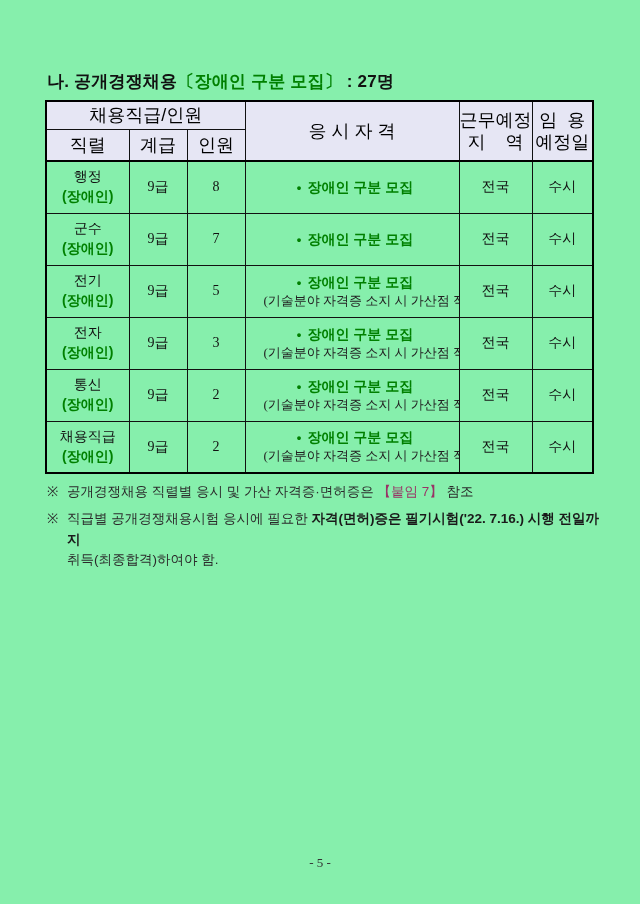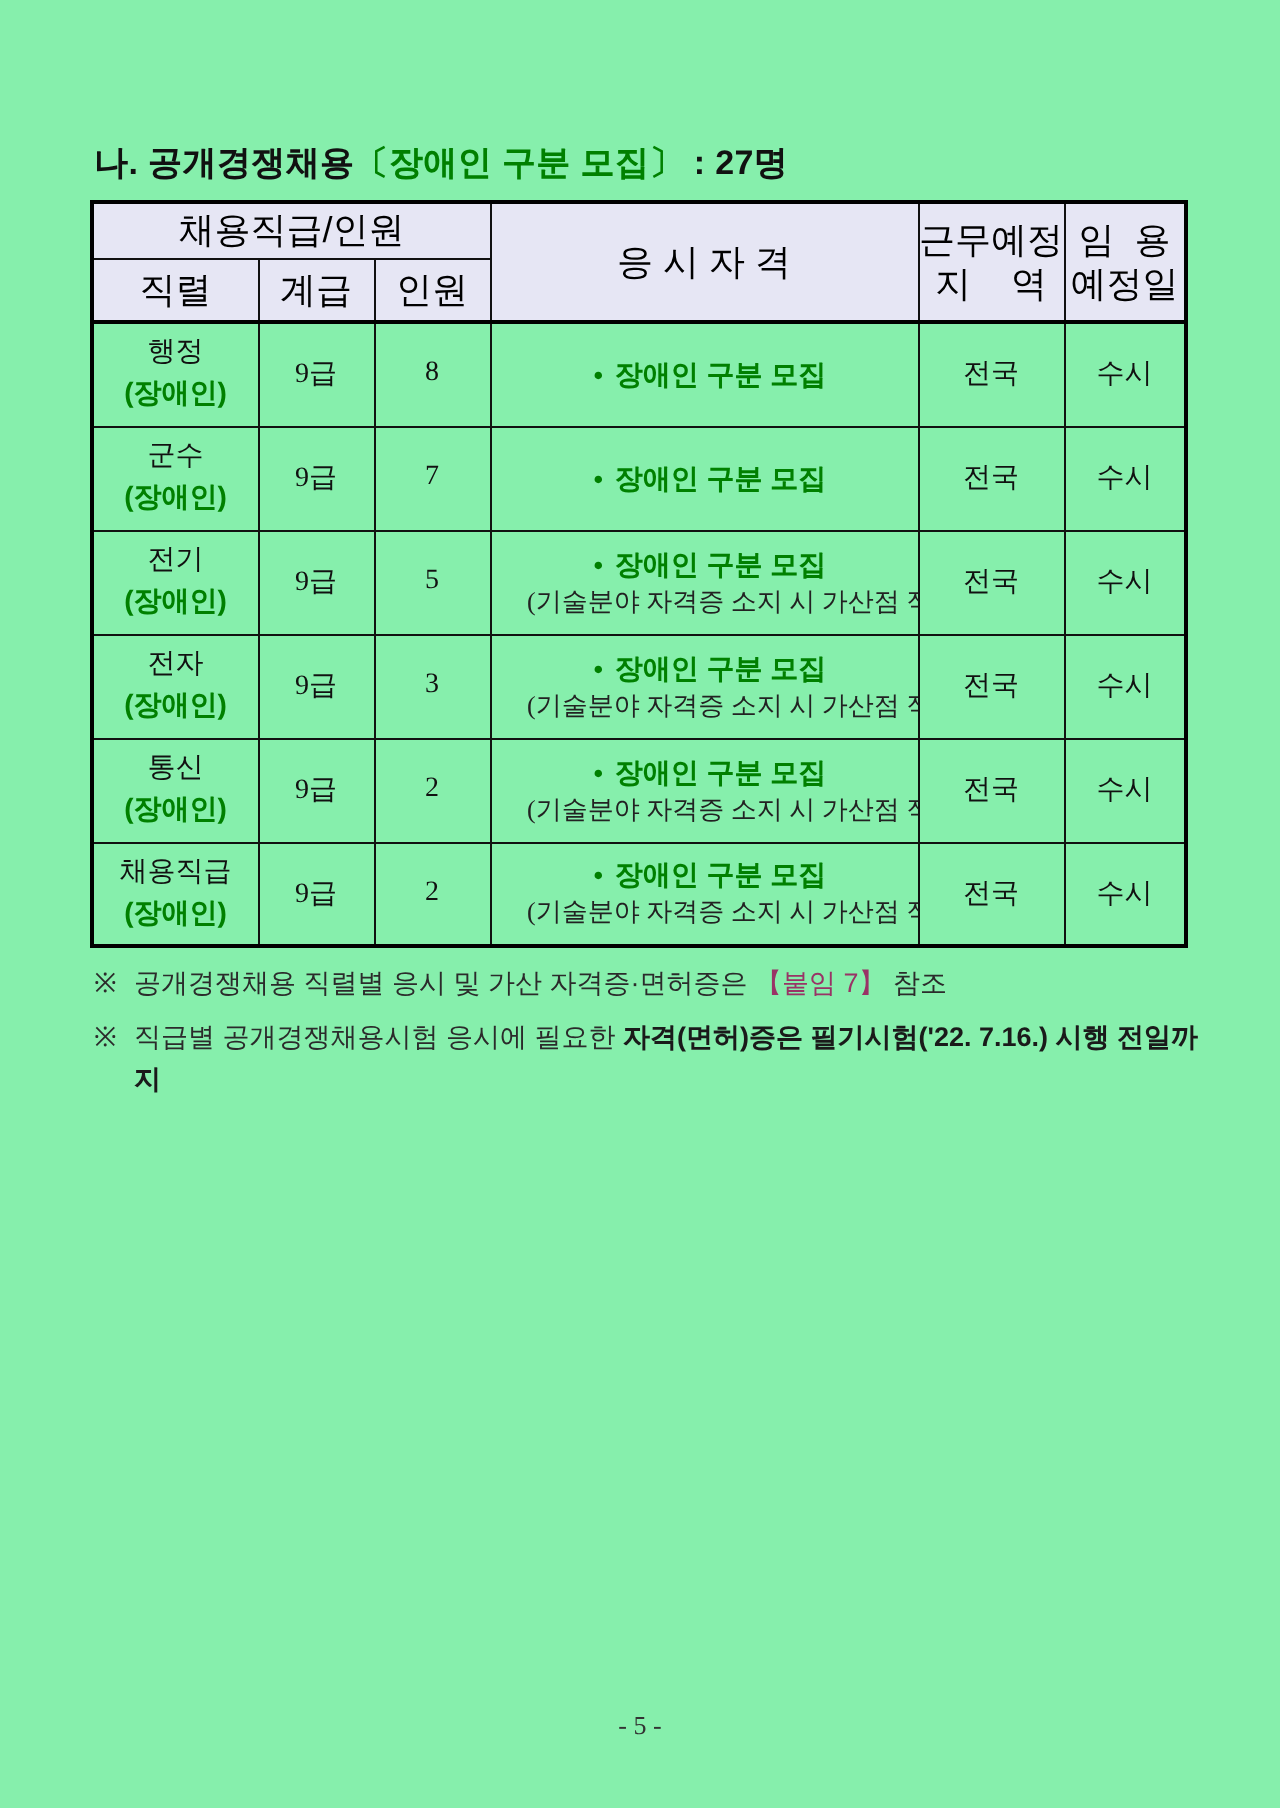--- a/index.html
+++ b/index.html
@@ -206,19 +206,19 @@
       </tr>
 
     </tbody>
   </table>
 
   <div class="notes">
     <div class="note">
       <span class="note-marker">※</span><span>공개경쟁채용 직렬별 응시 및 가산 자격증·면허증은 </span><span class="purple">【붙임 7】</span><span> 참조</span>
     </div>
     <div class="note">
-      <span class="note-marker">※</span><span>직급별 공개경쟁채용시험 응시에 필요한 </span><span class="b">자격(면허)증은 필기시험('22. 7.16.) 시행 전일까지</span>
+      <span class="note-marker">※</span><span>직급별 공개경쟁채용시험 응시에 필요한 </span><span class="b">자격(면허)증은 필기시험('22. 7.16.) 시행 전일까지</span><span class="cont-line">취득(최종합격)하여야 함.</span>
     </div>
   </div>
 
   <div class="page-number">- 5 -</div>
 
 </div>
 
 </body></html>

